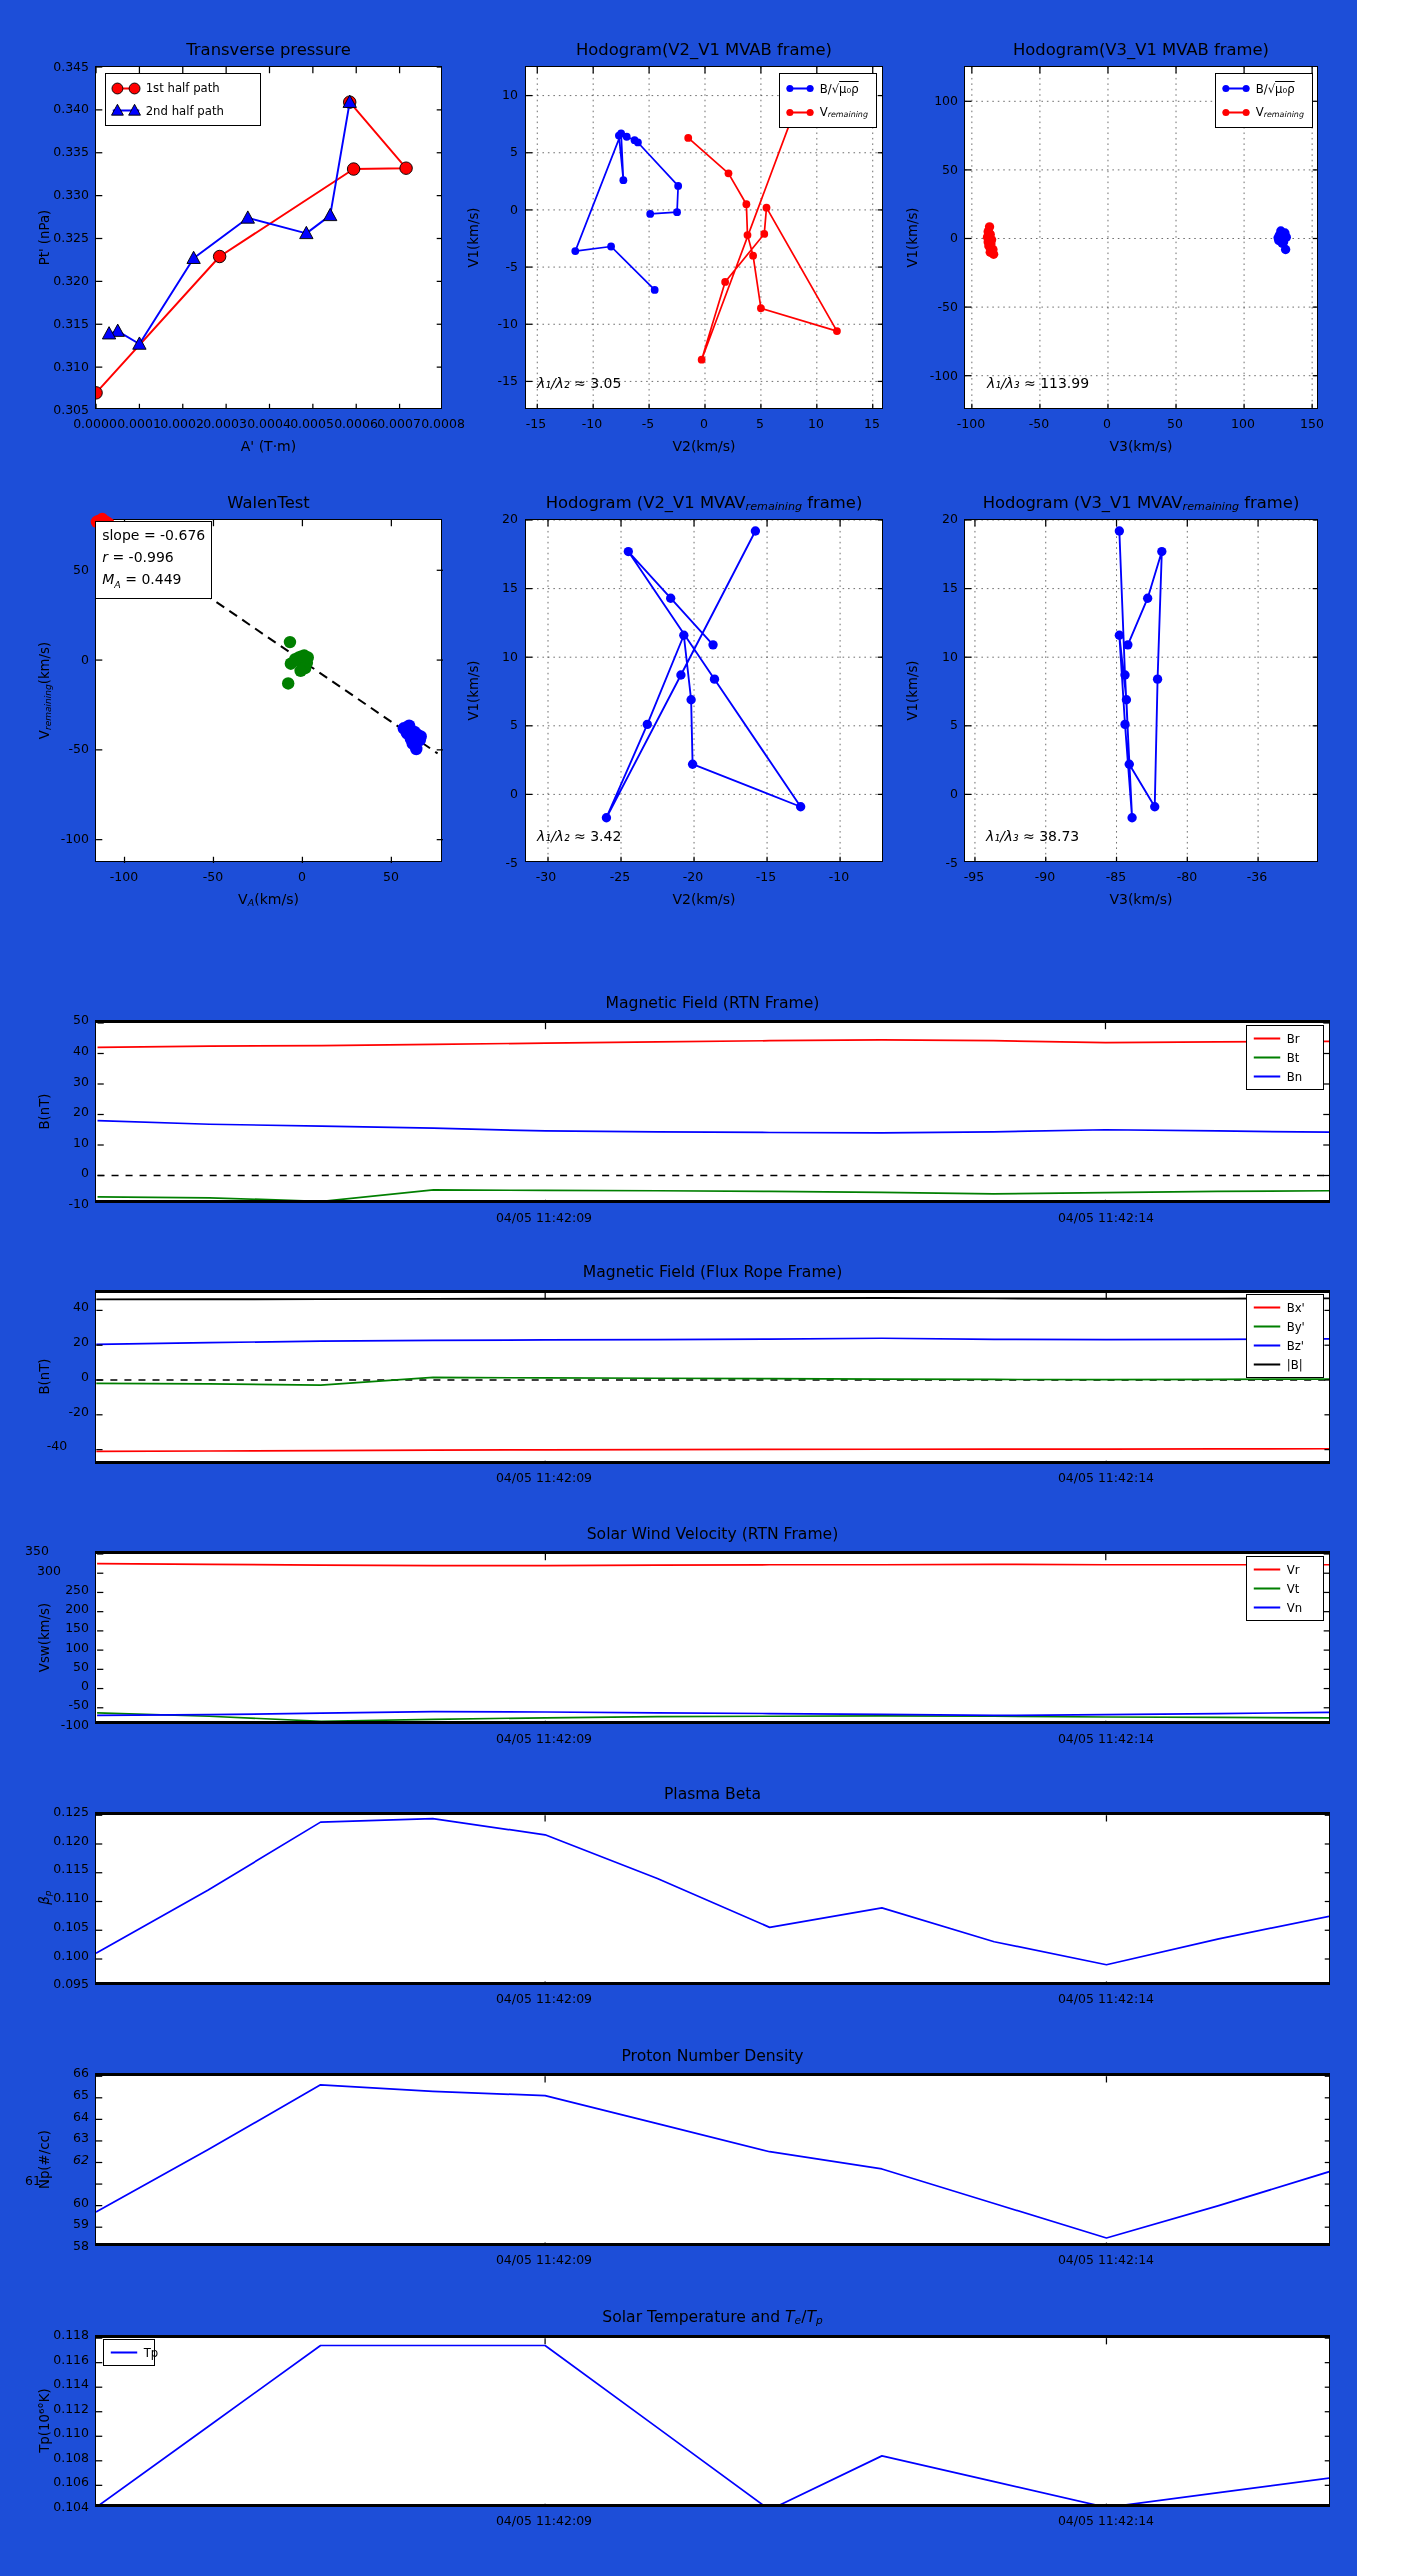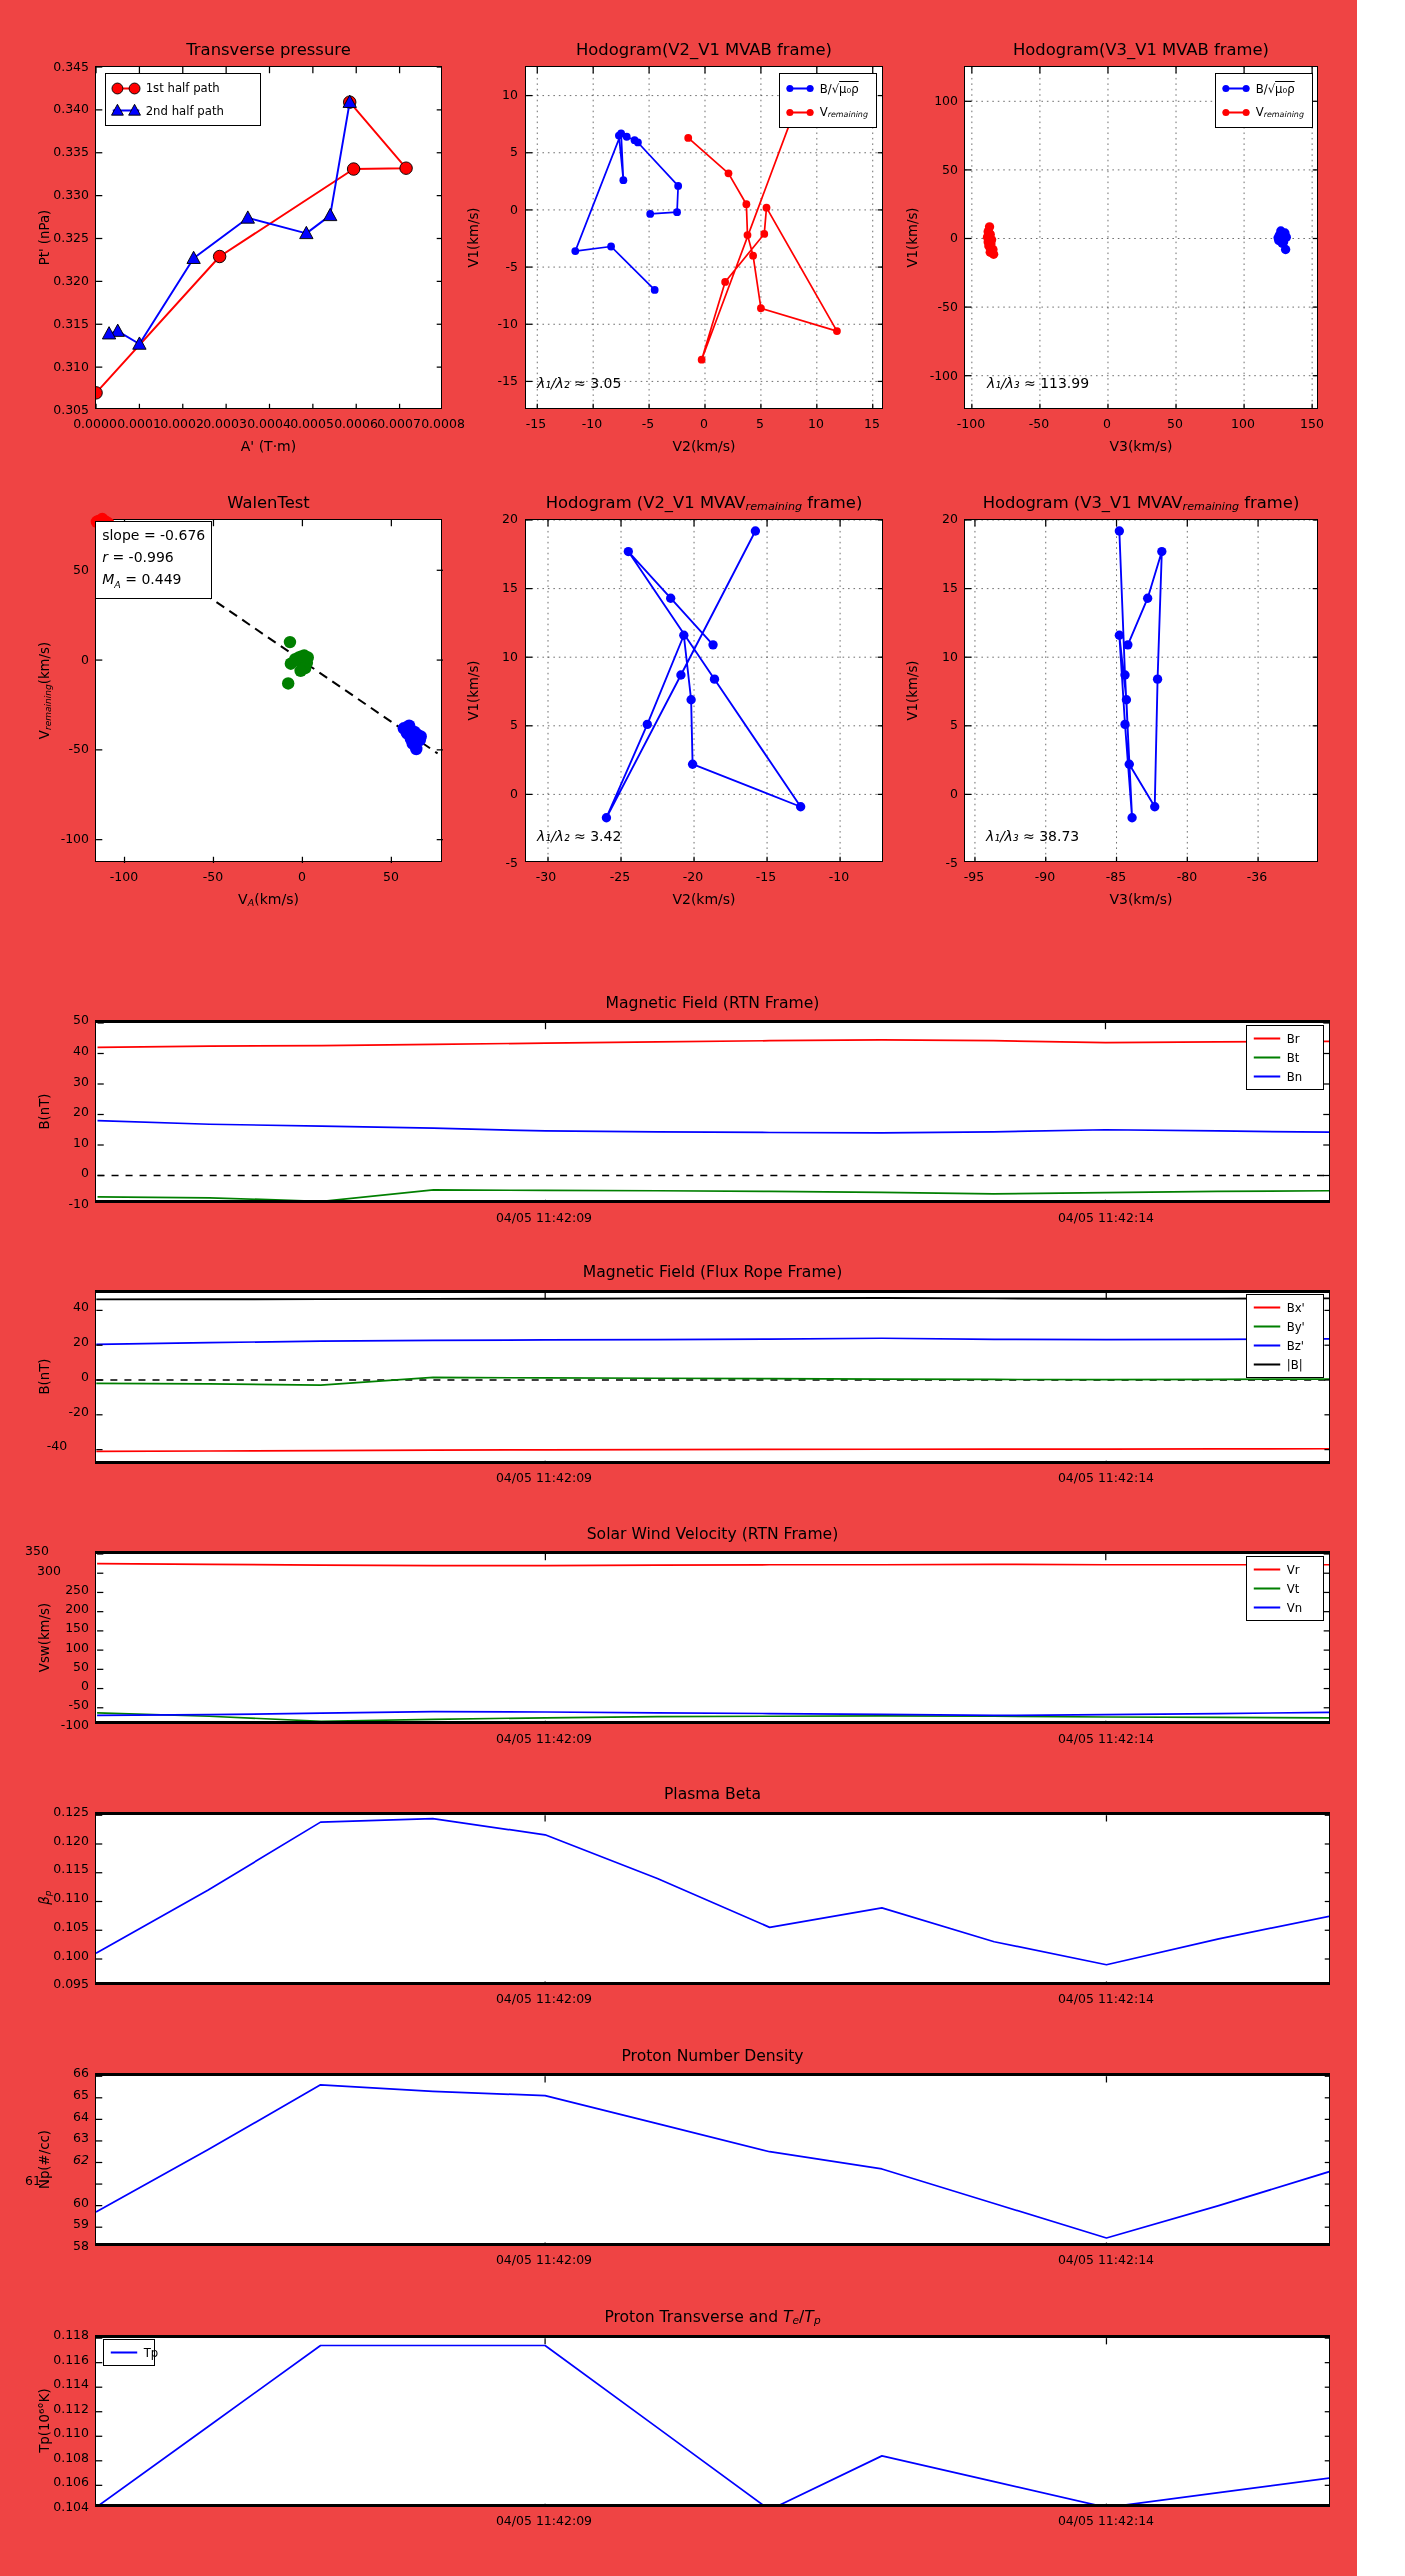--- a/index.html
+++ b/index.html
@@ -1,16 +1,16 @@
 <!DOCTYPE html>
 <html style="font-size:12.5px"><head>
 <meta charset="utf-8">
 <style>
   html,body{margin:0;padding:0;background:#fff;}
-  #fig{position:relative;width:1357px;height:2576px;background:#ef4444;
+  #fig{position:relative;width:1357px;height:2576px;background:#1d4ed8;
        font-family:"DejaVu Sans",sans-serif;color:#000;overflow:hidden;}
   .abs{position:absolute;}
   .plot-area{position:absolute;background:#fff;border:1.6px solid #000;box-sizing:border-box;}
   .title{position:absolute;text-align:center;font-size:16.4px;white-space:nowrap;}
   .ptitle{font-size:15.6px;}
   .ticklab{position:absolute;font-size:12.5px;white-space:nowrap;}
   .xlab{position:absolute;text-align:center;font-size:14px;white-space:nowrap;}
   .ylab{position:absolute;text-align:center;font-size:13.3px;white-space:nowrap;
         transform:rotate(-90deg);}
   .legend{position:absolute;background:#fff;border:1.6px solid #000;box-sizing:border-box;
@@ -870,21 +870,21 @@
       <div class="ticklab" style="left: 25px; top: 2195px; width: 64px; text-align: right;">60</div>
       <div class="ticklab" style="left: 25px; top: 2173px; width: 64px; text-align: left;">61</div>
       <div class="ticklab" style="left: 25px; top: 2152px; width: 64px; text-align: right; font-style: italic;">62</div>
       <div class="ticklab" style="left: 25px; top: 2130px; width: 64px; text-align: right;">63</div>
       <div class="ticklab" style="left: 25px; top: 2109px; width: 64px; text-align: right;">64</div>
       <div class="ticklab" style="left: 25px; top: 2087px; width: 64px; text-align: right;">65</div>
       <div class="ticklab" style="left: 25px; top: 2065px; width: 64px; text-align: right;">66</div>
       <div class="ylab" style="left: -41px; top: 2151px; width: 173px; height: 17px;">Np(#/cc)</div>
     </div>
     <div class="abs" style="position: absolute; left: 0px; top: 0px; width: 0px; height: 0px;">
-      <div class="title ptitle" style="left: 95px; top: 2308px; width: 1235px;"><span>Proton Transverse and </span><span style="font-style: italic;">T</span><span style="font-style: italic; font-size: 68%; vertical-align: -16%;">e</span><span>/</span><span style="font-style: italic;">T</span><span style="font-style: italic; font-size: 68%; vertical-align: -16%;">p</span></div>
+      <div class="title ptitle" style="left: 95px; top: 2308px; width: 1235px;"><span>Solar Temperature and </span><span style="font-style: italic;">T</span><span style="font-style: italic; font-size: 68%; vertical-align: -16%;">e</span><span>/</span><span style="font-style: italic;">T</span><span style="font-style: italic; font-size: 68%; vertical-align: -16%;">p</span></div>
       <div class="plot-area" style="left: 95px; top: 2335px; width: 1235px; height: 172px; border-width: 3.1px 1.6px; overflow: hidden;">
         <svg width="1235" height="172" viewBox="0 0 1582 220">
           <g>
             <polyline points="0.00,216.86 143.82,113.14 287.64,9.43 431.45,9.43 575.27,9.43 719.09,114.71 862.91,220.00 1006.73,150.86 1150.55,183.86 1294.36,216.86 1438.18,198.00 1582.00,179.14" fill="none" stroke="#0000ff" stroke-width="2.2" stroke-linejoin="round"></polyline>
           </g>
           <line x1="575.2727272727273" y1="220" x2="575.2727272727273" y2="212" stroke="#000" stroke-width="1.6"></line>
           <line x1="575.2727272727273" y1="0" x2="575.2727272727273" y2="8" stroke="#000" stroke-width="1.6"></line>
           <line x1="1294.3636363636365" y1="220" x2="1294.3636363636365" y2="212" stroke="#000" stroke-width="1.6"></line>
           <line x1="1294.3636363636365" y1="0" x2="1294.3636363636365" y2="8" stroke="#000" stroke-width="1.6"></line>
           <line x1="0" y1="220" x2="8" y2="220" stroke="#000" stroke-width="1.6"></line>

